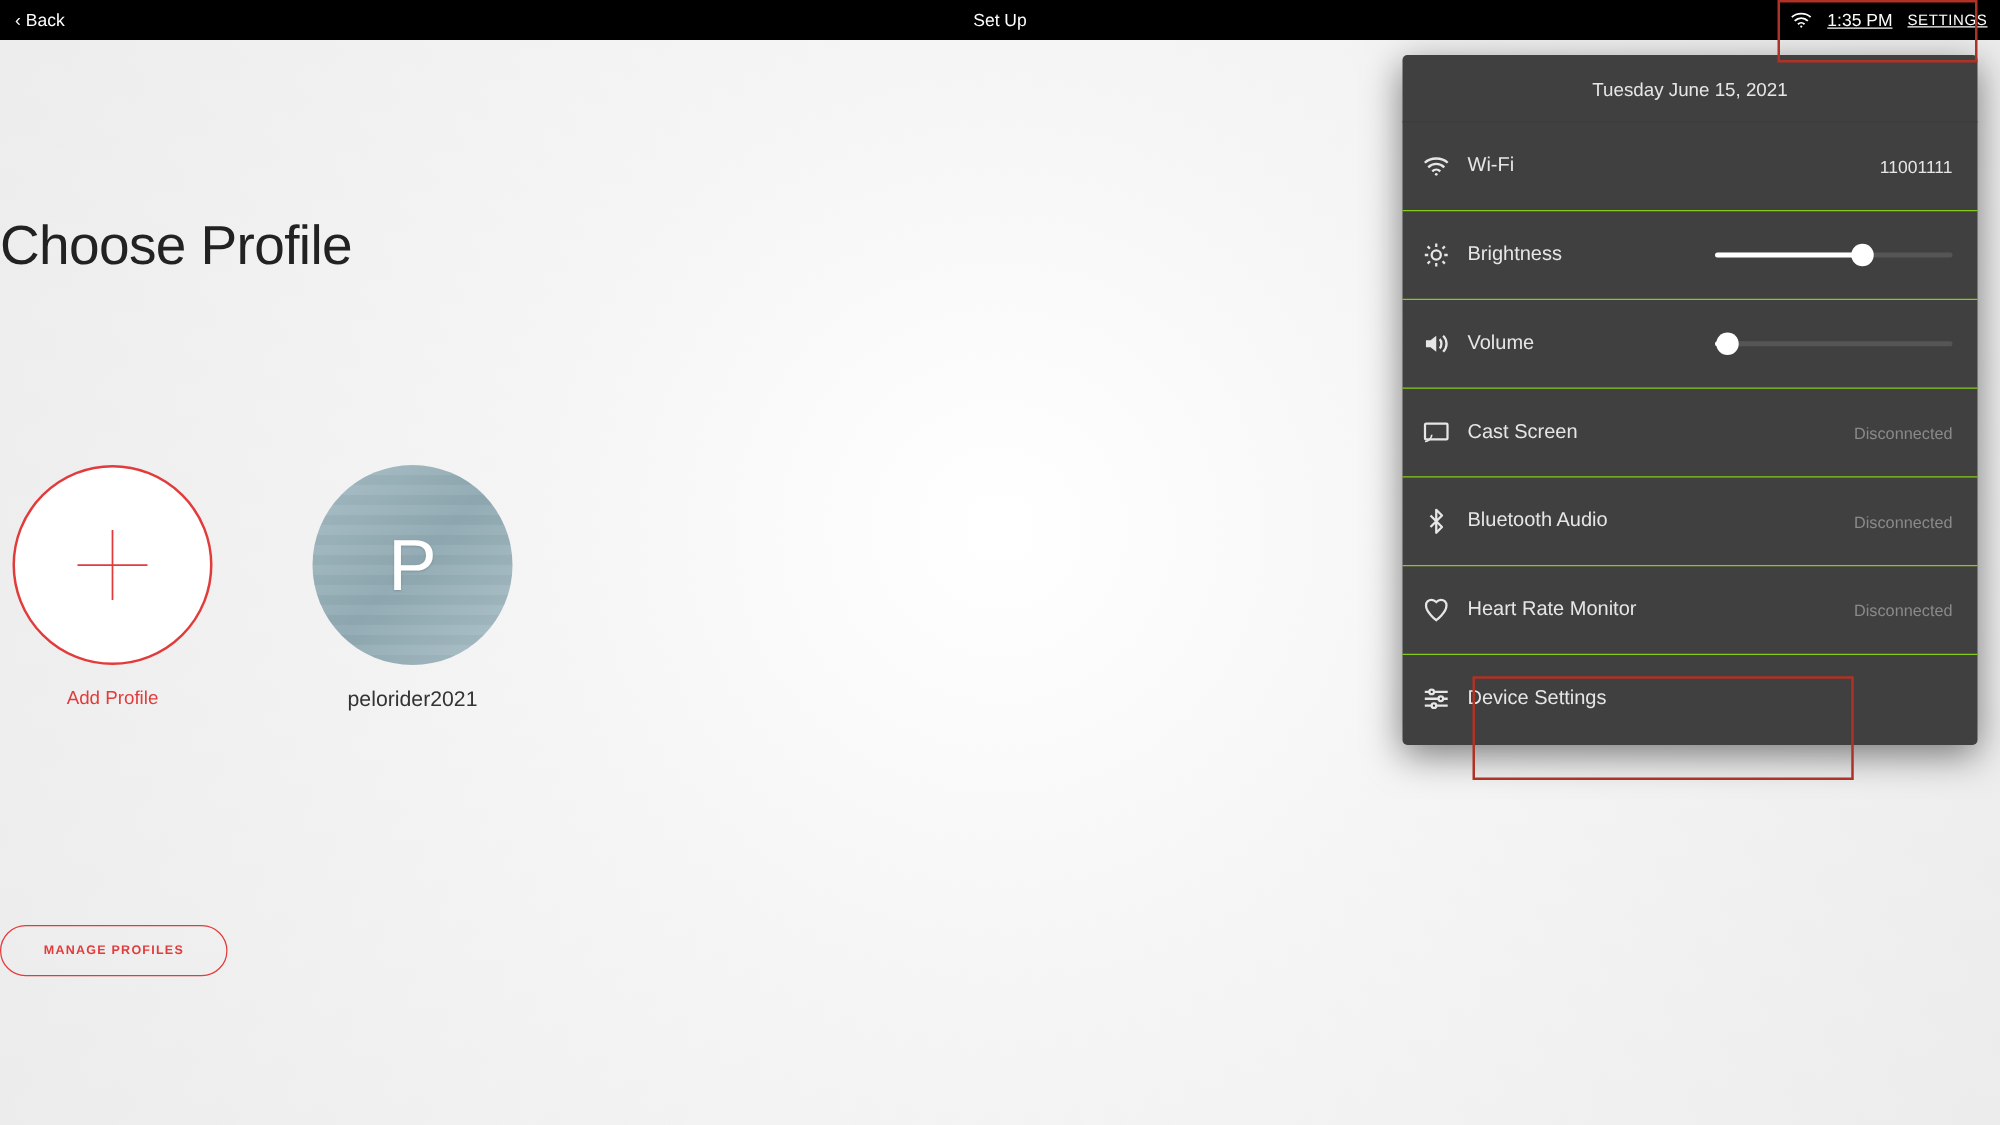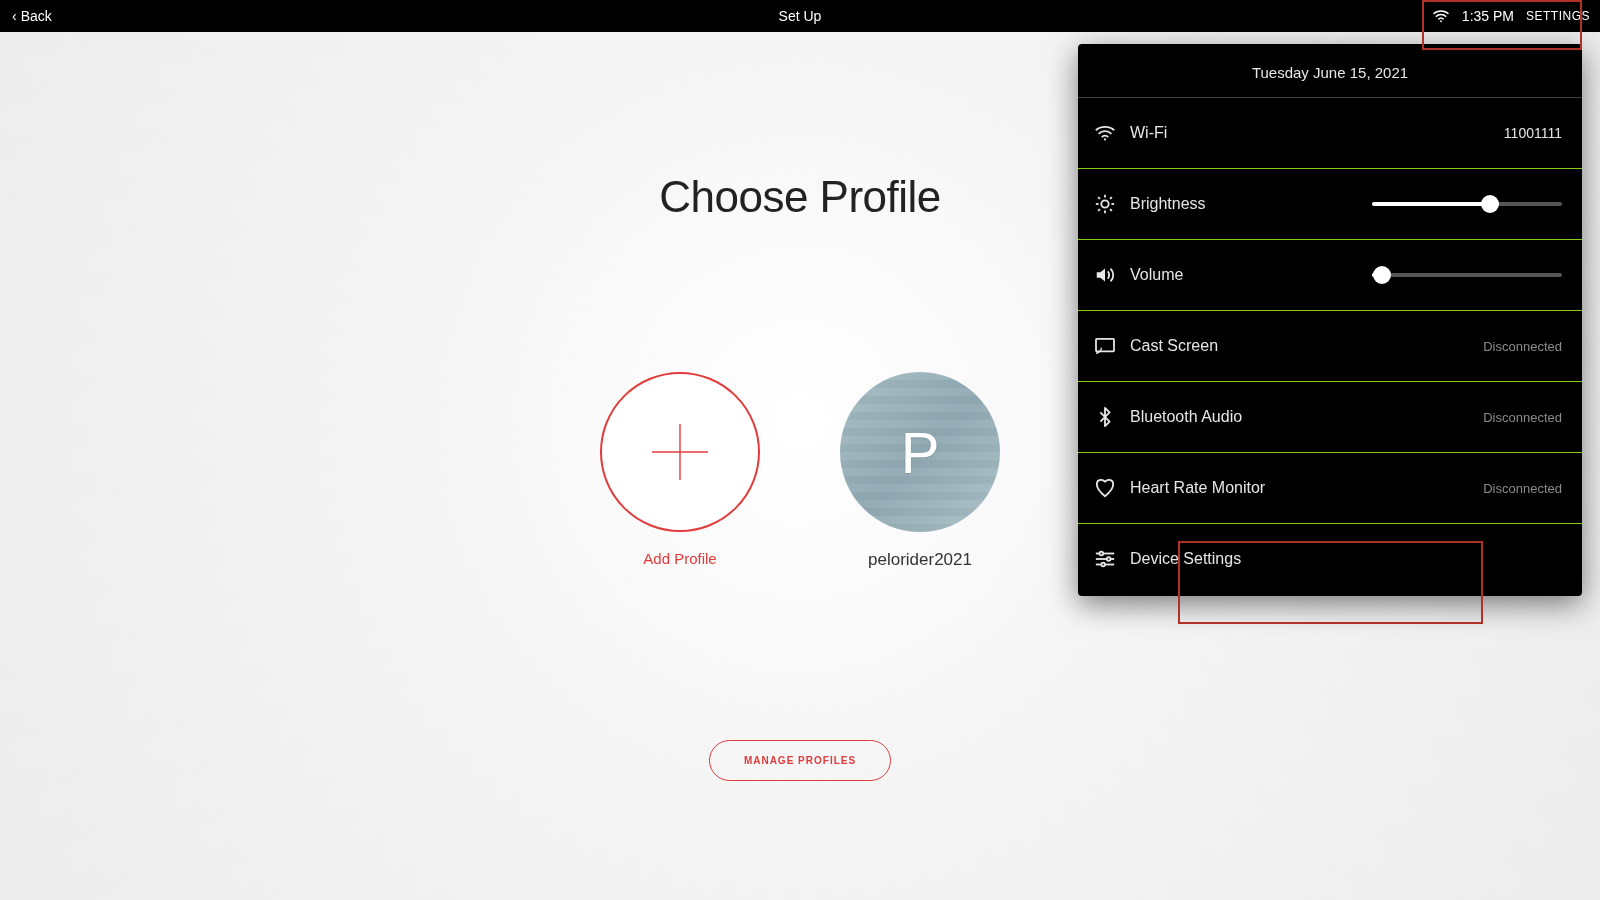--- a/index.html
+++ b/index.html
@@ -8,30 +8,30 @@
 
   
   .statusbar {
     position: absolute; top: 0; left: 0; right: 0; height: 32px;
     background: #000; color: #fff; display: flex; align-items: center;
     font-size: 14px;
   }
   .statusbar .back { display: flex; align-items: center; gap: 4px; padding-left: 12px; cursor: pointer; }
   .statusbar .back .chev { font-size: 14px; }
   .statusbar .center { position: absolute; left: 50%; transform: translateX(-50%); font-size: 14px; }
-  .statusbar .right { margin-left: auto; display: flex; align-items: center; gap: 12px; padding-right: 10px; }
+  .statusbar .right { margin-left: auto; display: flex; align-items: center; gap: 12px; padding-right: 10px; text-decoration: underline; }
   .statusbar .settings { font-size: 12px; letter-spacing: 0.5px; cursor: pointer; }
 
   
   .main {
     position: absolute; top: 32px; left: 0; right: 0; bottom: 0;
     background:
       radial-gradient(circle at 50% 45%, rgba(255,255,255,1) 0%, rgba(245,245,245,0.95) 40%, rgba(235,235,235,0.9) 100%),
       repeating-conic-gradient(from 0deg at 50% 45%, rgba(0,0,0,0.015) 0deg 2deg, rgba(0,0,0,0) 2deg 4deg);
-    display: flex; flex-direction: column; align-items: center;
+    display: flex; flex-direction: column; align-items: flex-start;
   }
 
   .title {
     margin-top: 140px; font-size: 44px; font-weight: 300; color: #222; letter-spacing: -0.5px;
   }
 
   .profiles {
     display: flex; gap: 60px; margin-top: 150px; align-items: flex-start;
   }
   .profile { display: flex; flex-direction: column; align-items: center; gap: 18px; cursor: pointer; width: 180px;}
@@ -57,22 +57,22 @@
 
   .manage-btn {
     margin-top: 170px;
     border: 1.5px solid #e23b3b; color: #e23b3b; background: transparent;
     border-radius: 999px; padding: 14px 34px; font-size: 10px; font-weight: 600;
     letter-spacing: 1px; cursor: pointer;
   }
 
   
   .panel {
-    position: absolute; top: 44px; right: 18px; width: 504px;
-    background: #000000; color: #e6e6e6; border-radius: 4px;
+    position: absolute; top: 44px; right: 18px; width: 460px;
+    background: #404040; color: #e6e6e6; border-radius: 4px;
     box-shadow: 0 8px 30px rgba(0,0,0,0.5);
     z-index: 10;
     padding-bottom: 2px;
   }
   .panel-date { text-align: center; font-size: 15px; padding: 20px 0 16px; border-bottom: 1px solid #3d3d3d; }
   .row {
     display: flex; align-items: center; padding: 24px 20px 24px 16px;
     border-bottom: 1px solid #84cc16; font-size: 16px;
   }
   .row:last-child{border-bottom:none;}

